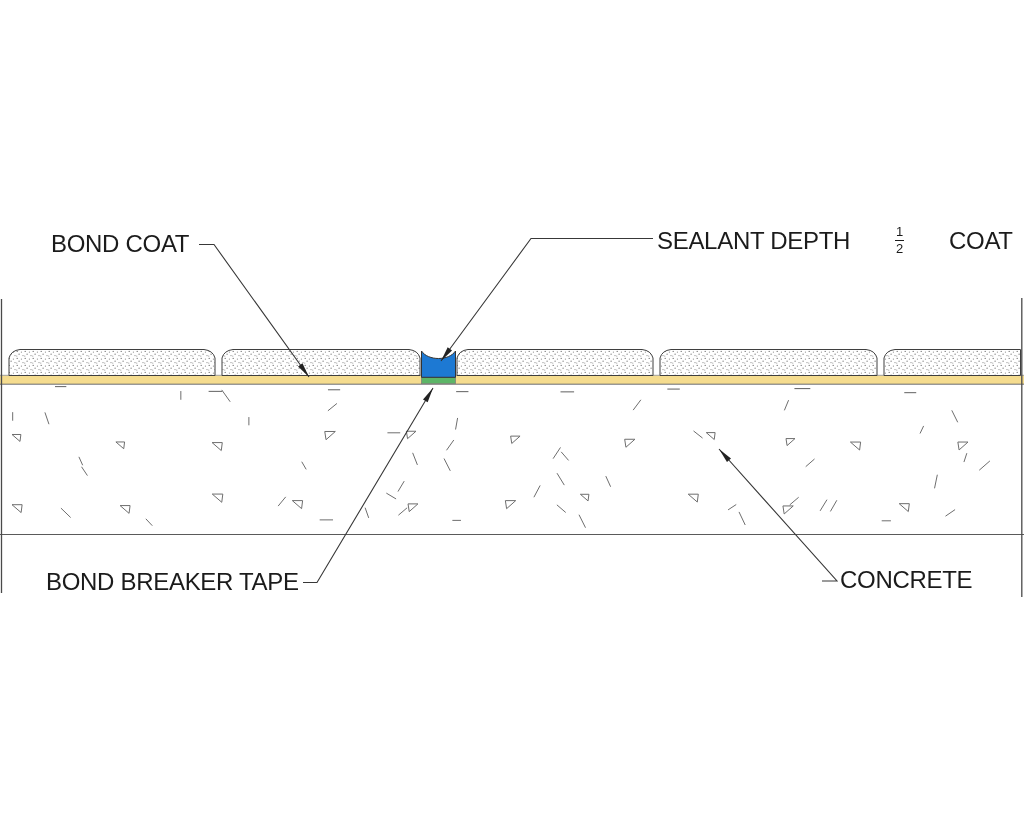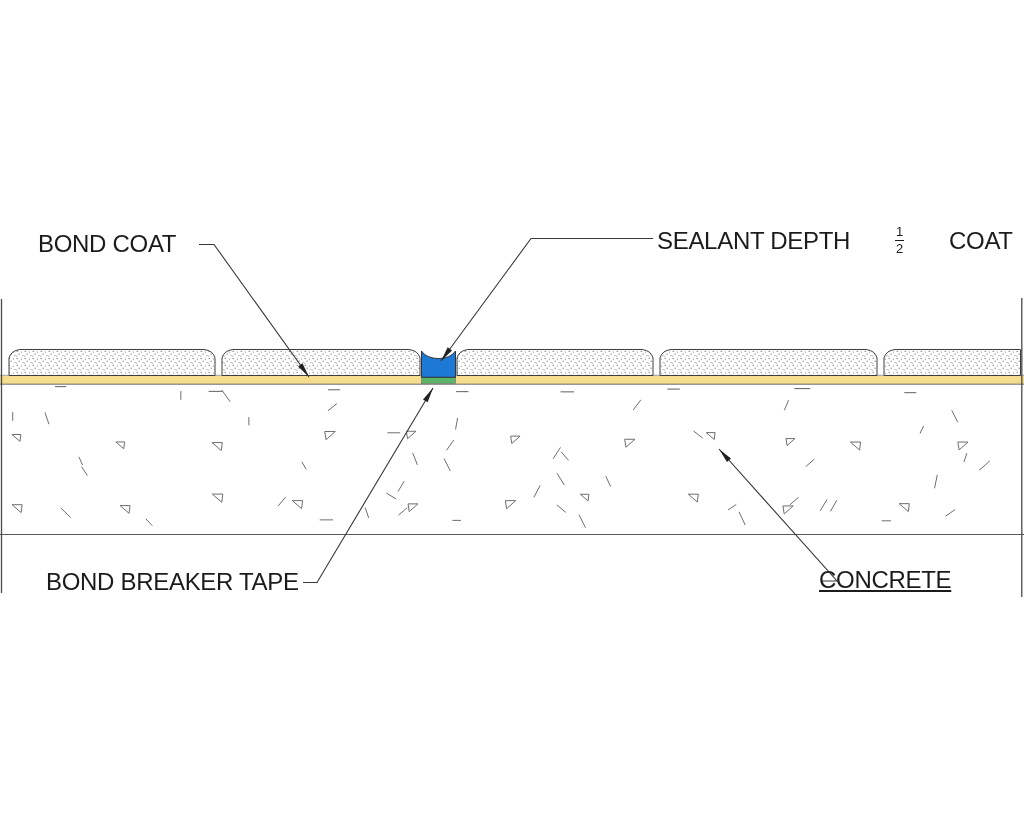--- a/index.html
+++ b/index.html
@@ -159,27 +159,27 @@
       <polyline points="822,581 837,581 719,449"></polyline>
     </g>
     <g id="arrows">
         <polygon points="309,377 298.06540391745716,366.38281541501516 302.45396288369443,363.2363014392225" fill="#222222"></polygon>
         <polygon points="441,361 447.70526561460485,347.31316643494205 452.0570274042159,350.51037917832974" fill="#222222"></polygon>
         <polygon points="433,388 427.63558725692263,402.26580092115086 422.99777789440526,399.4998066483899" fill="#222222"></polygon>
         <polygon points="719,449 731.0099180654258,458.3835956893804 726.9840200231781,461.9825045453291" fill="#222222"></polygon>
       </g>
   </svg>
 
-  <div class="callout" style="left:38px;top:232px;">BOND COAT</div>
+  <div class="callout" style="left:51px;top:232px;">BOND COAT</div>
 
   <div class="callout flexline" style="left:657px;top:224px;height:34px;">
     <span>SEALANT DEPTH</span>
     <span class="frac">
       <span class="num">1</span>
       <span class="den">2</span>
     </span>
     <span>COAT</span>
   </div>
 
   <div class="callout" style="left:46px;top:570px;">BOND BREAKER TAPE</div>
 
-  <div class="callout" style="left:819px;top:568px;text-decoration:underline;">CONCRETE</div>
+  <div class="callout" style="left:840px;top:568px;">CONCRETE</div>
 </div>
 
 </body></html>

